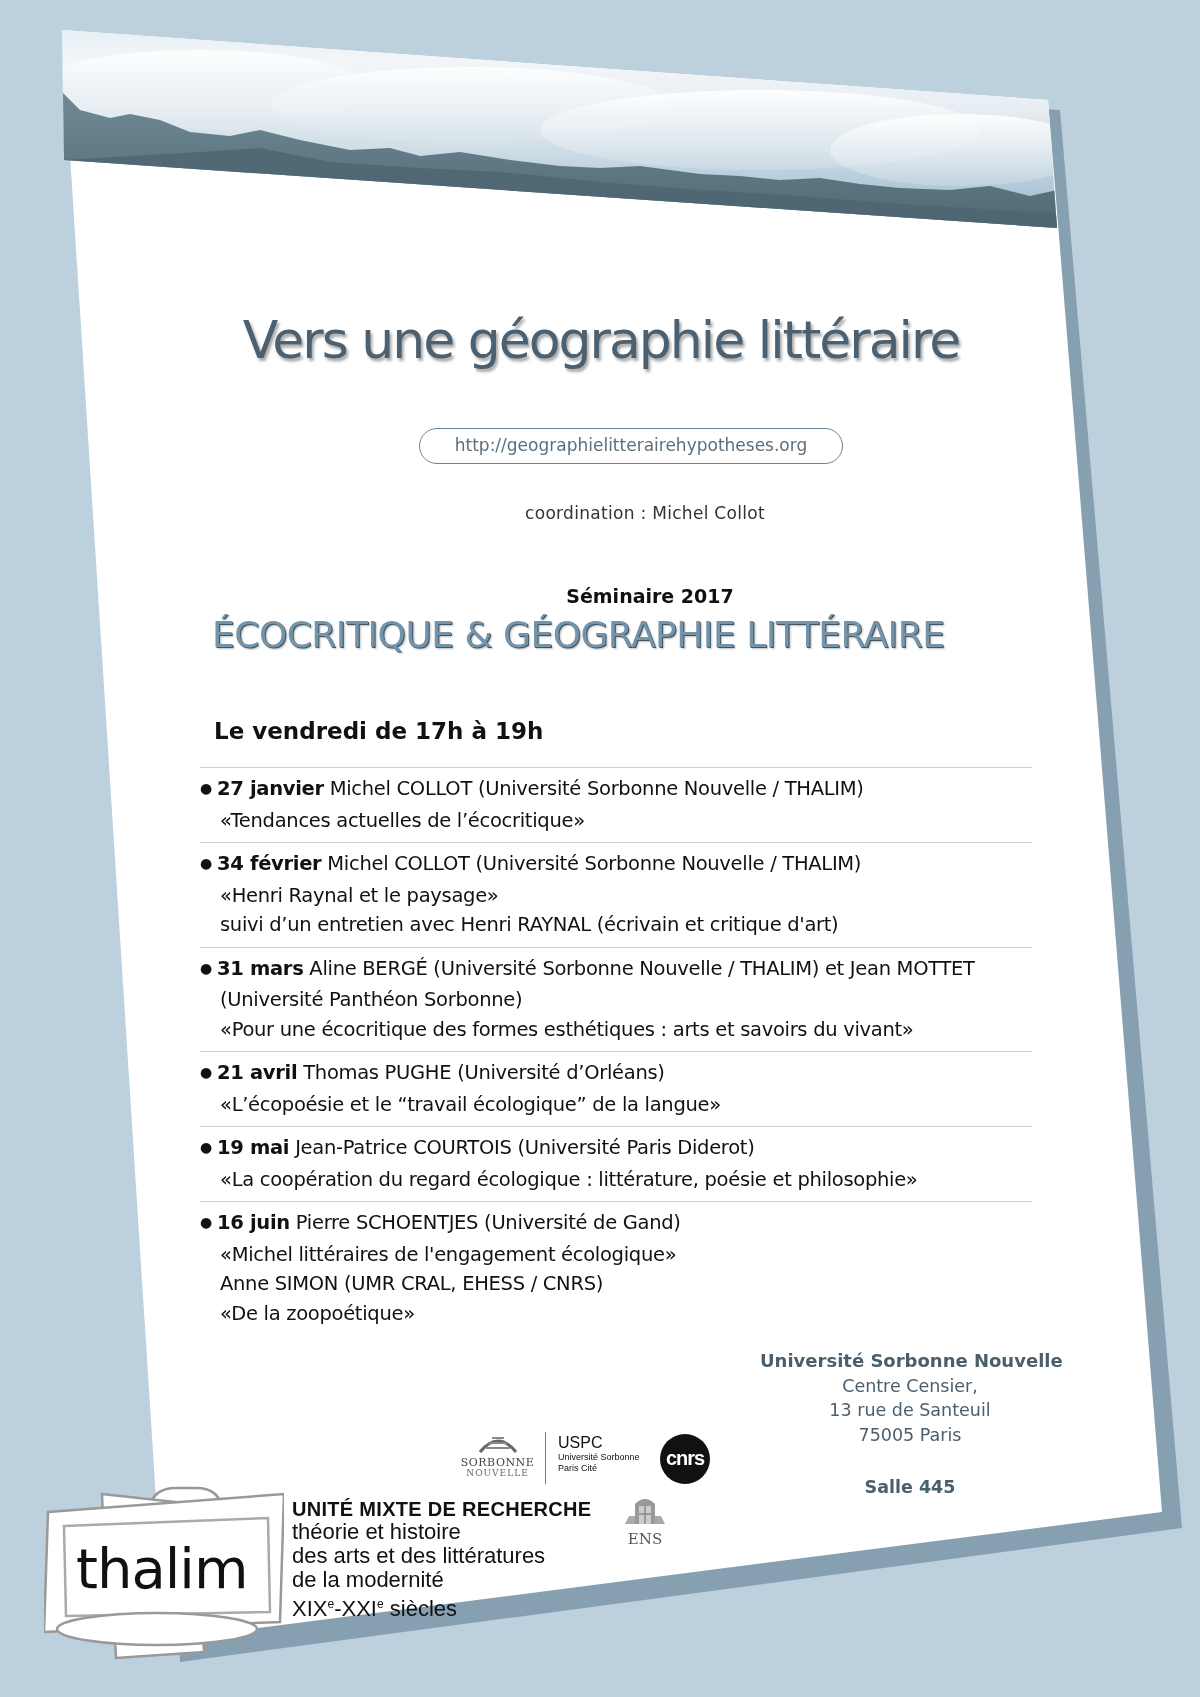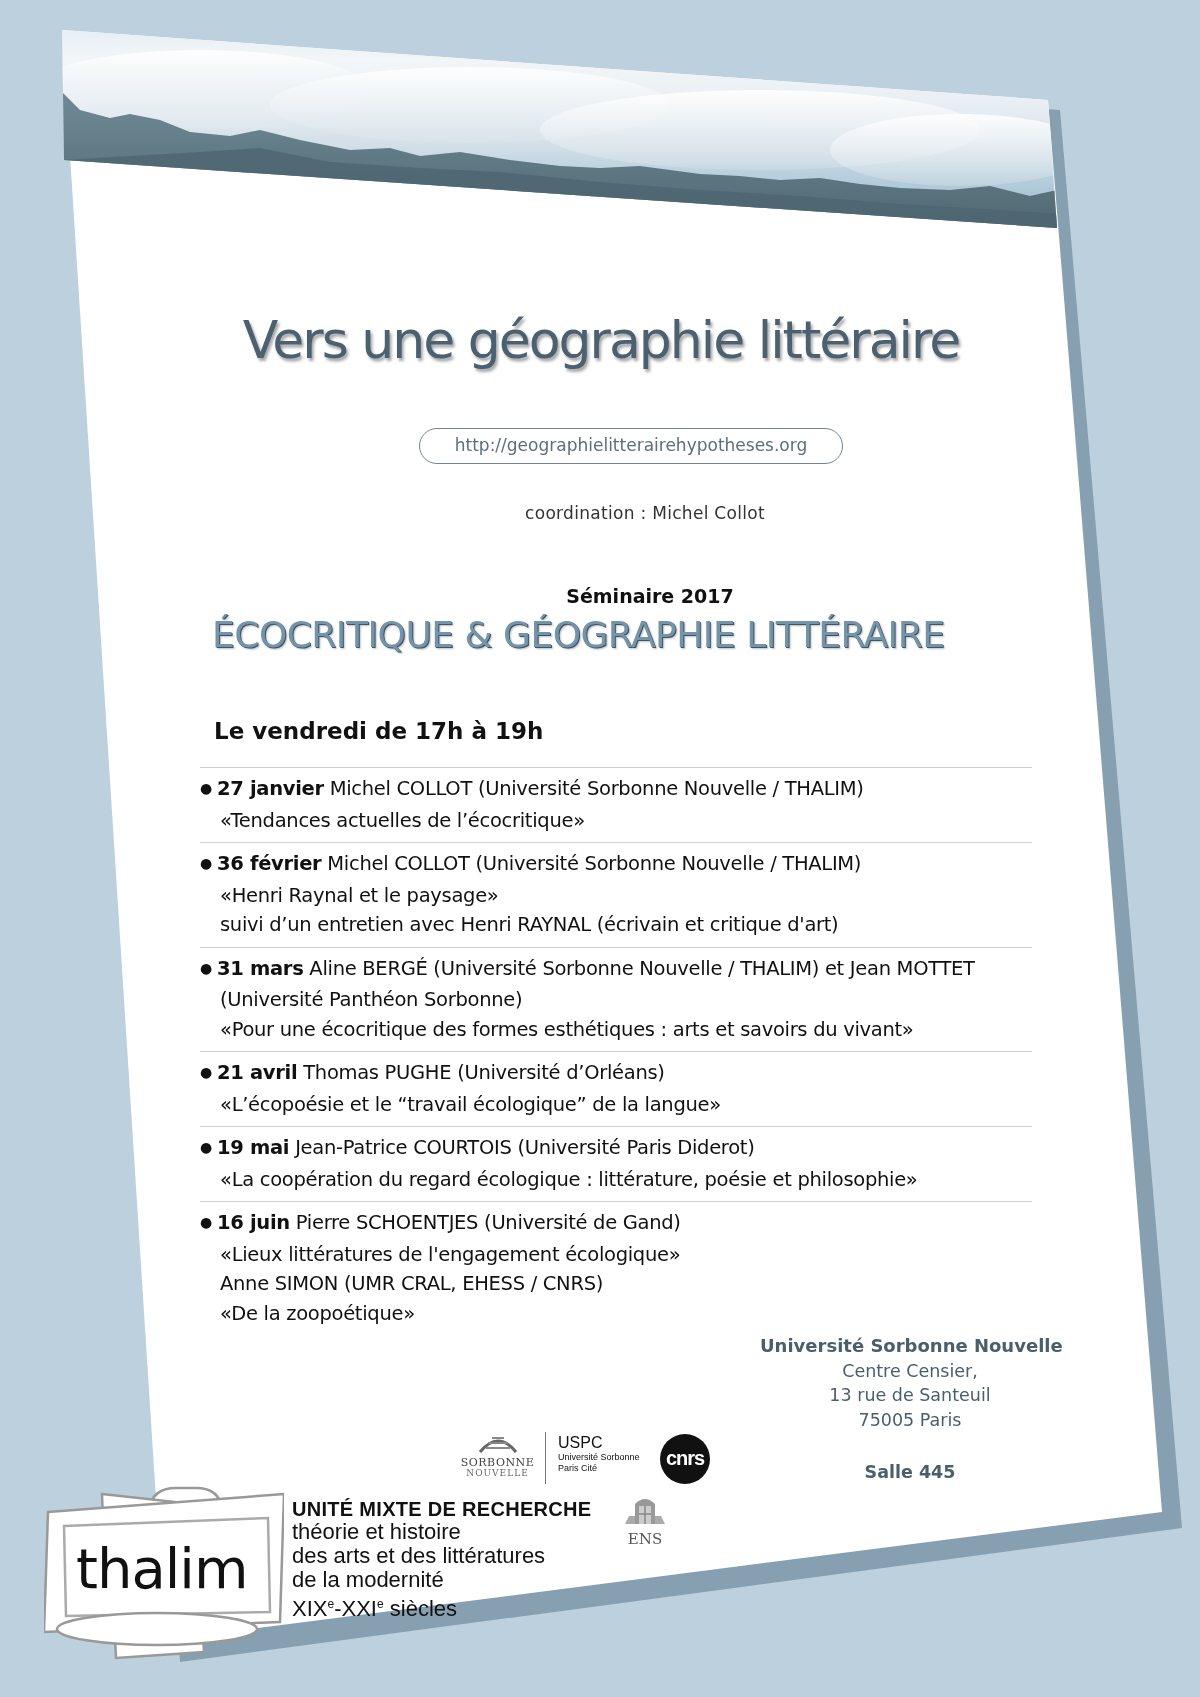--- a/index.html
+++ b/index.html
@@ -68,21 +68,21 @@
   .session { padding:6px 0 7px 0; font-size:19.5px; color:#111; line-height:29.5px; letter-spacing:-0.3px; }
   .session .line { white-space:nowrap; }
   .session .indent { padding-left:20px; }
   .bullet { font-size:14px; margin-right:5px; position:relative; top:-2px; }
   .date { font-weight:bold; }
 
   .venue {
     left:760px; top:1334px; width:300px; text-align:center;
     color:#4a5e6c; font-size:17.5px; line-height:24.5px;
   }
-  .venue .name { font-weight:bold; font-size:18px; }
+  .venue .name { font-weight:bold; font-size:18px;margin-top:15px; }
   .venue .room { font-weight:bold; margin-top:28px; }
 
   .logos { left:460px; top:1428px; }
   .sorbonne-logo { position:absolute; left:0; top:0; width:75px; height:56px; text-align:center; color:#444; }
   .sn-roof { position:absolute; left:18px; top:2px; }
   .sn-t1 { position:absolute; left:0; top:28px; width:75px; font-family:"DejaVu Serif", serif; font-size:11px; letter-spacing:0.5px; }
   .sn-t2 { position:absolute; left:0; top:40px; width:75px; font-family:"DejaVu Serif", serif; font-size:9px; color:#666; letter-spacing:1px; }
   .logo-sep { position:absolute; left:85px; top:4px; width:1px; height:52px; background:#777; }
   .uspc { position:absolute; left:98px; top:6px; color:#111; }
   .uspc .mark { font-size:16px; font-weight:normal; font-family:"Liberation Sans", sans-serif; }
@@ -144,21 +144,21 @@
 <div class="abs schedule-head">Le vendredi de 17h à 19h</div>
 
 <div class="program">
   <div class="hr"></div>
   <div class="session">
     <div class="line"><span class="bullet">●</span><span class="date">27 janvier</span> <span>Michel COLLOT (Université Sorbonne Nouvelle / THALIM)</span></div>
     <div class="line indent">«Tendances actuelles de l’écocritique»</div>
   </div>
   <div class="hr"></div>
   <div class="session">
-    <div class="line"><span class="bullet">●</span><span class="date">36 février</span> <span> Michel COLLOT (Université Sorbonne Nouvelle / THALIM)</span></div>
+    <div class="line"><span class="bullet">●</span><span class="date">34 février</span> <span> Michel COLLOT (Université Sorbonne Nouvelle / THALIM)</span></div>
     <div class="line indent">«Henri Raynal et le paysage»</div>
     <div class="line indent">suivi d’un entretien avec Henri RAYNAL (écrivain et critique d'art)</div>
   </div>
   <div class="hr"></div>
   <div class="session">
     <div class="line"><span class="bullet">●</span><span class="date">31 mars</span> <span>Aline BERGÉ (Université Sorbonne Nouvelle / THALIM) et Jean MOTTET</span></div>
     <div class="line indent">(Université Panthéon Sorbonne)</div>
     <div class="line indent">«Pour une écocritique des formes esthétiques : arts et savoirs du vivant»</div>
   </div>
   <div class="hr"></div>
@@ -167,21 +167,21 @@
     <div class="line indent">«L’écopoésie et le “travail écologique” de la langue»</div>
   </div>
   <div class="hr"></div>
   <div class="session">
     <div class="line"><span class="bullet">●</span><span class="date">19 mai</span> <span>Jean-Patrice COURTOIS (Université Paris Diderot)</span></div>
     <div class="line indent">«La coopération du regard écologique : littérature, poésie et philosophie»</div>
   </div>
   <div class="hr"></div>
   <div class="session">
     <div class="line"><span class="bullet">●</span><span class="date">16 juin</span> <span>Pierre SCHOENTJES (Université de Gand)</span></div>
-    <div class="line indent">«Lieux littératures de l'engagement écologique»</div>
+    <div class="line indent">«Michel littéraires de l'engagement écologique»</div>
     <div class="line indent">Anne SIMON (UMR CRAL, EHESS / CNRS)</div>
     <div class="line indent">«De la zoopoétique»</div>
   </div>
 </div>
 
 <div class="abs venue">
   <div class="name">Université Sorbonne Nouvelle</div>
   <div>Centre Censier,</div>
   <div>13 rue de Santeuil</div>
   <div>75005 Paris</div>

